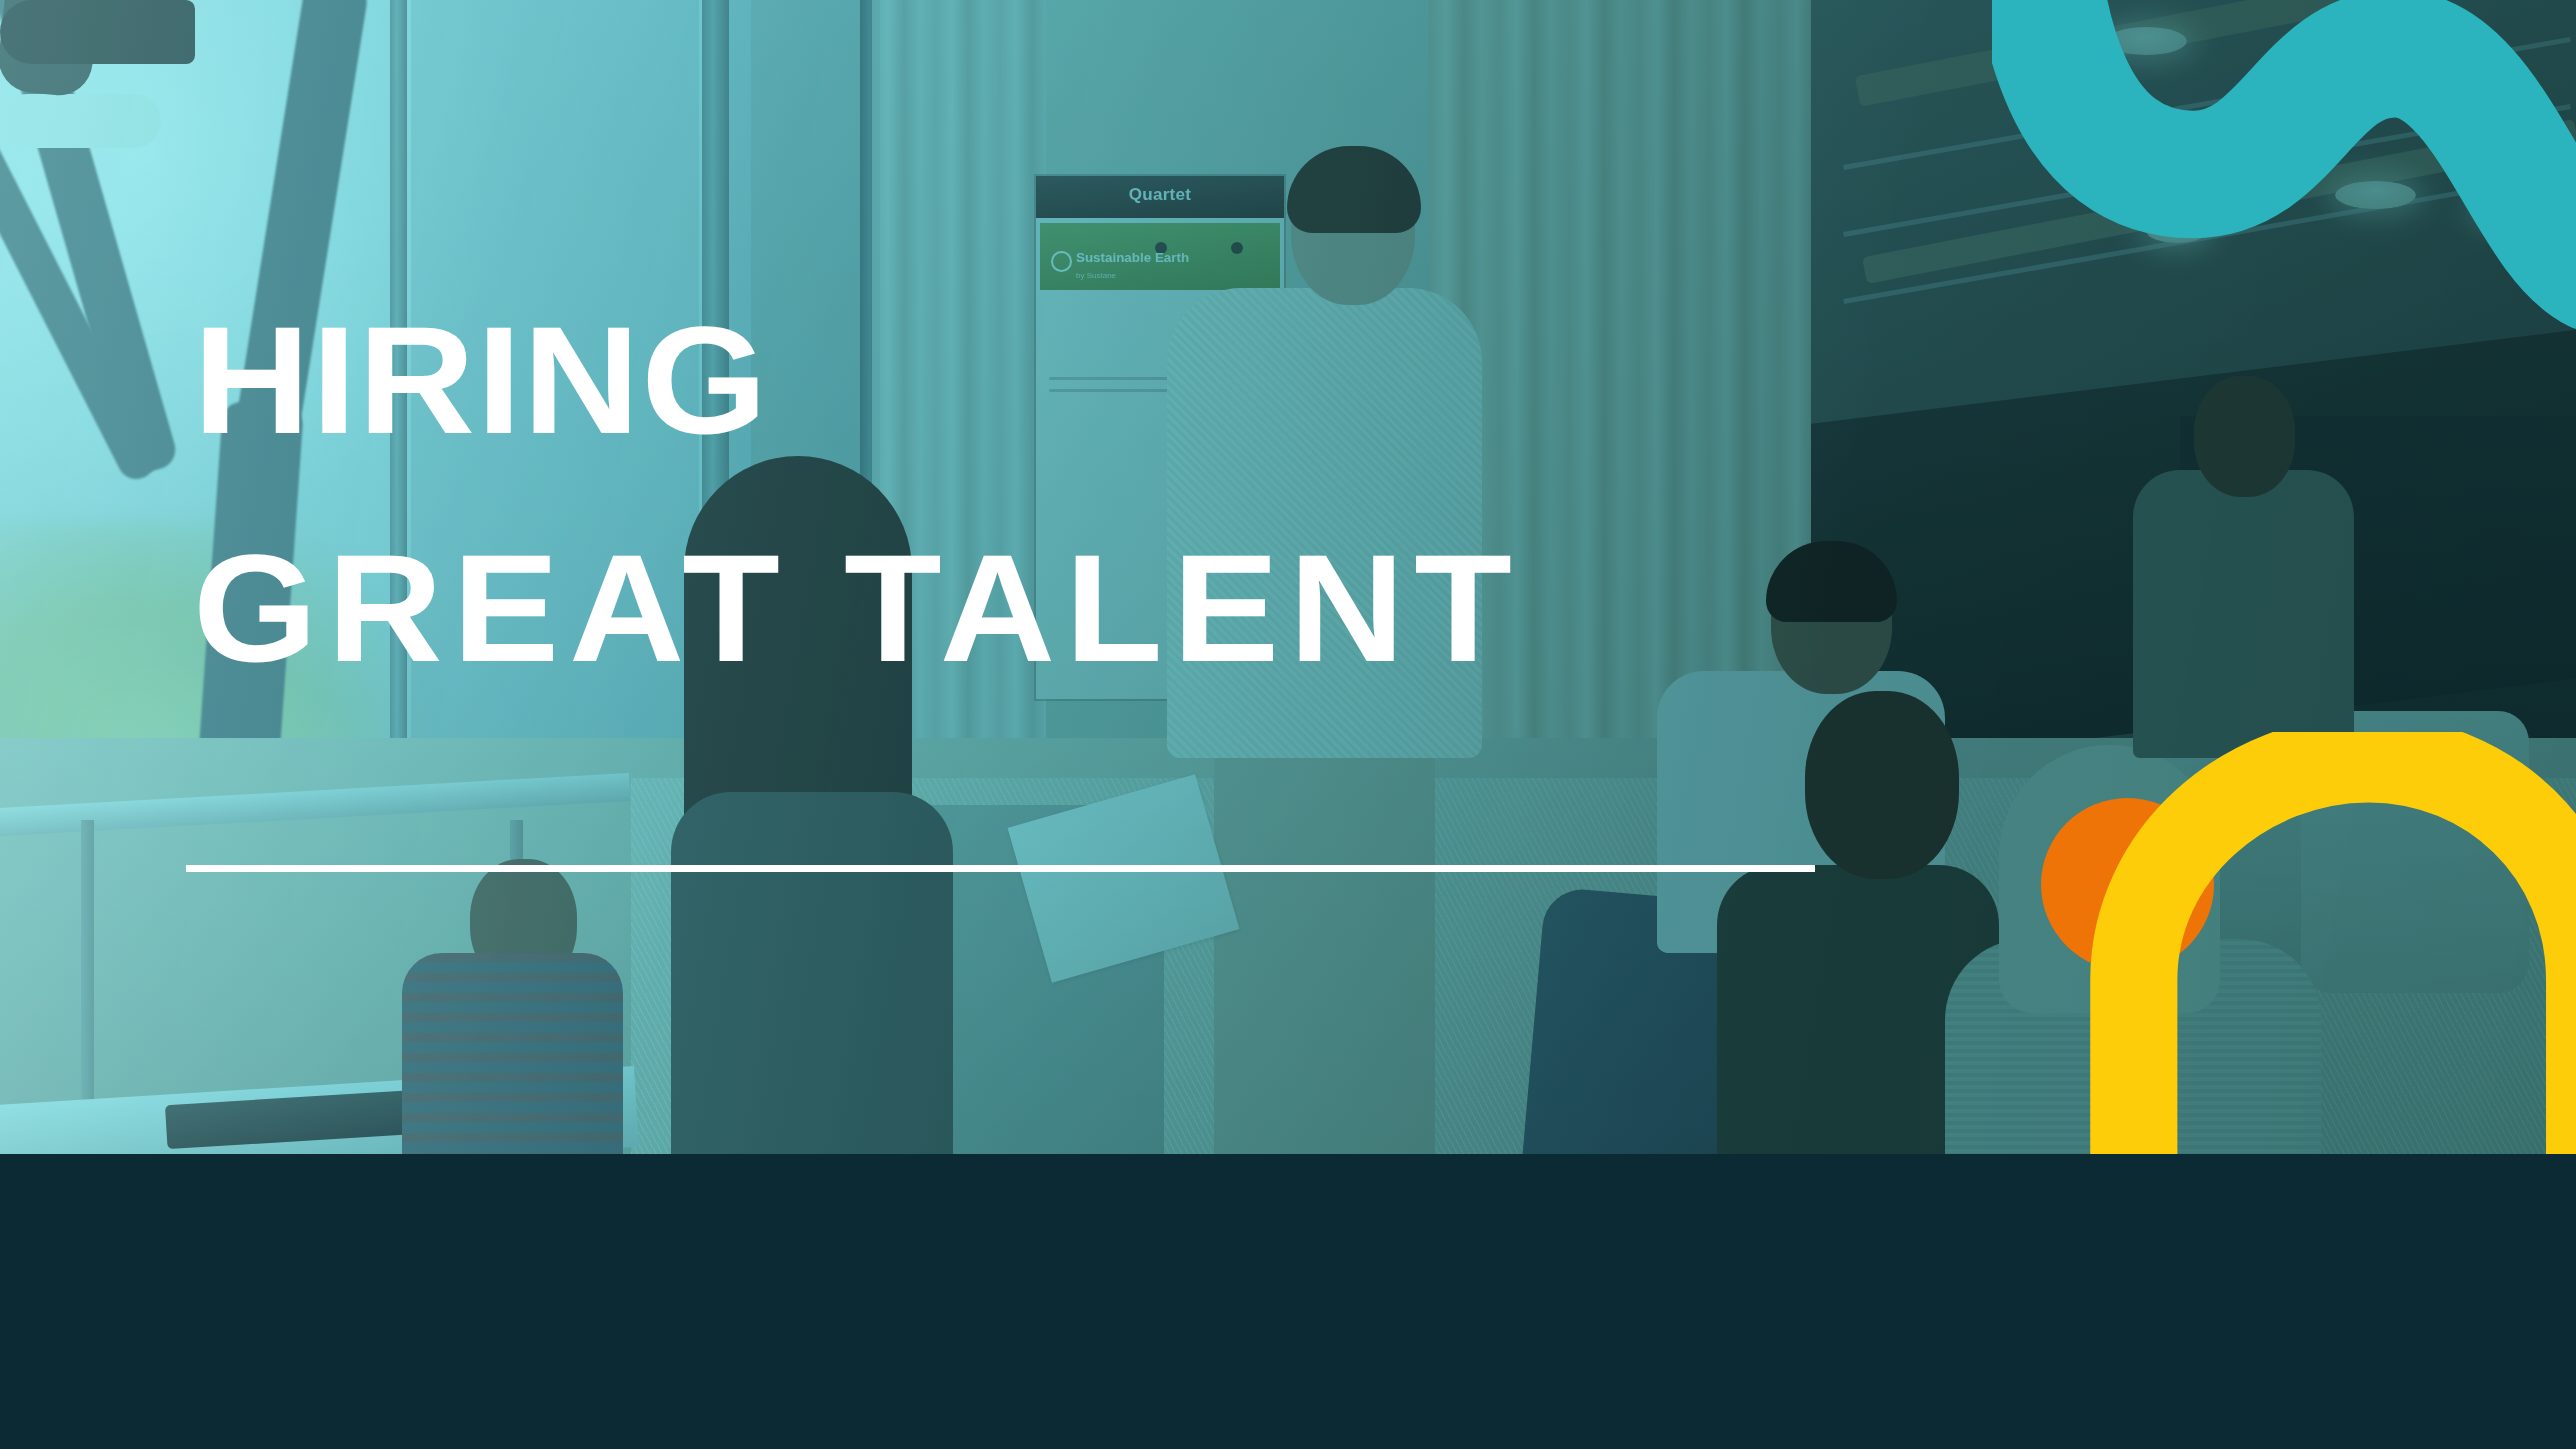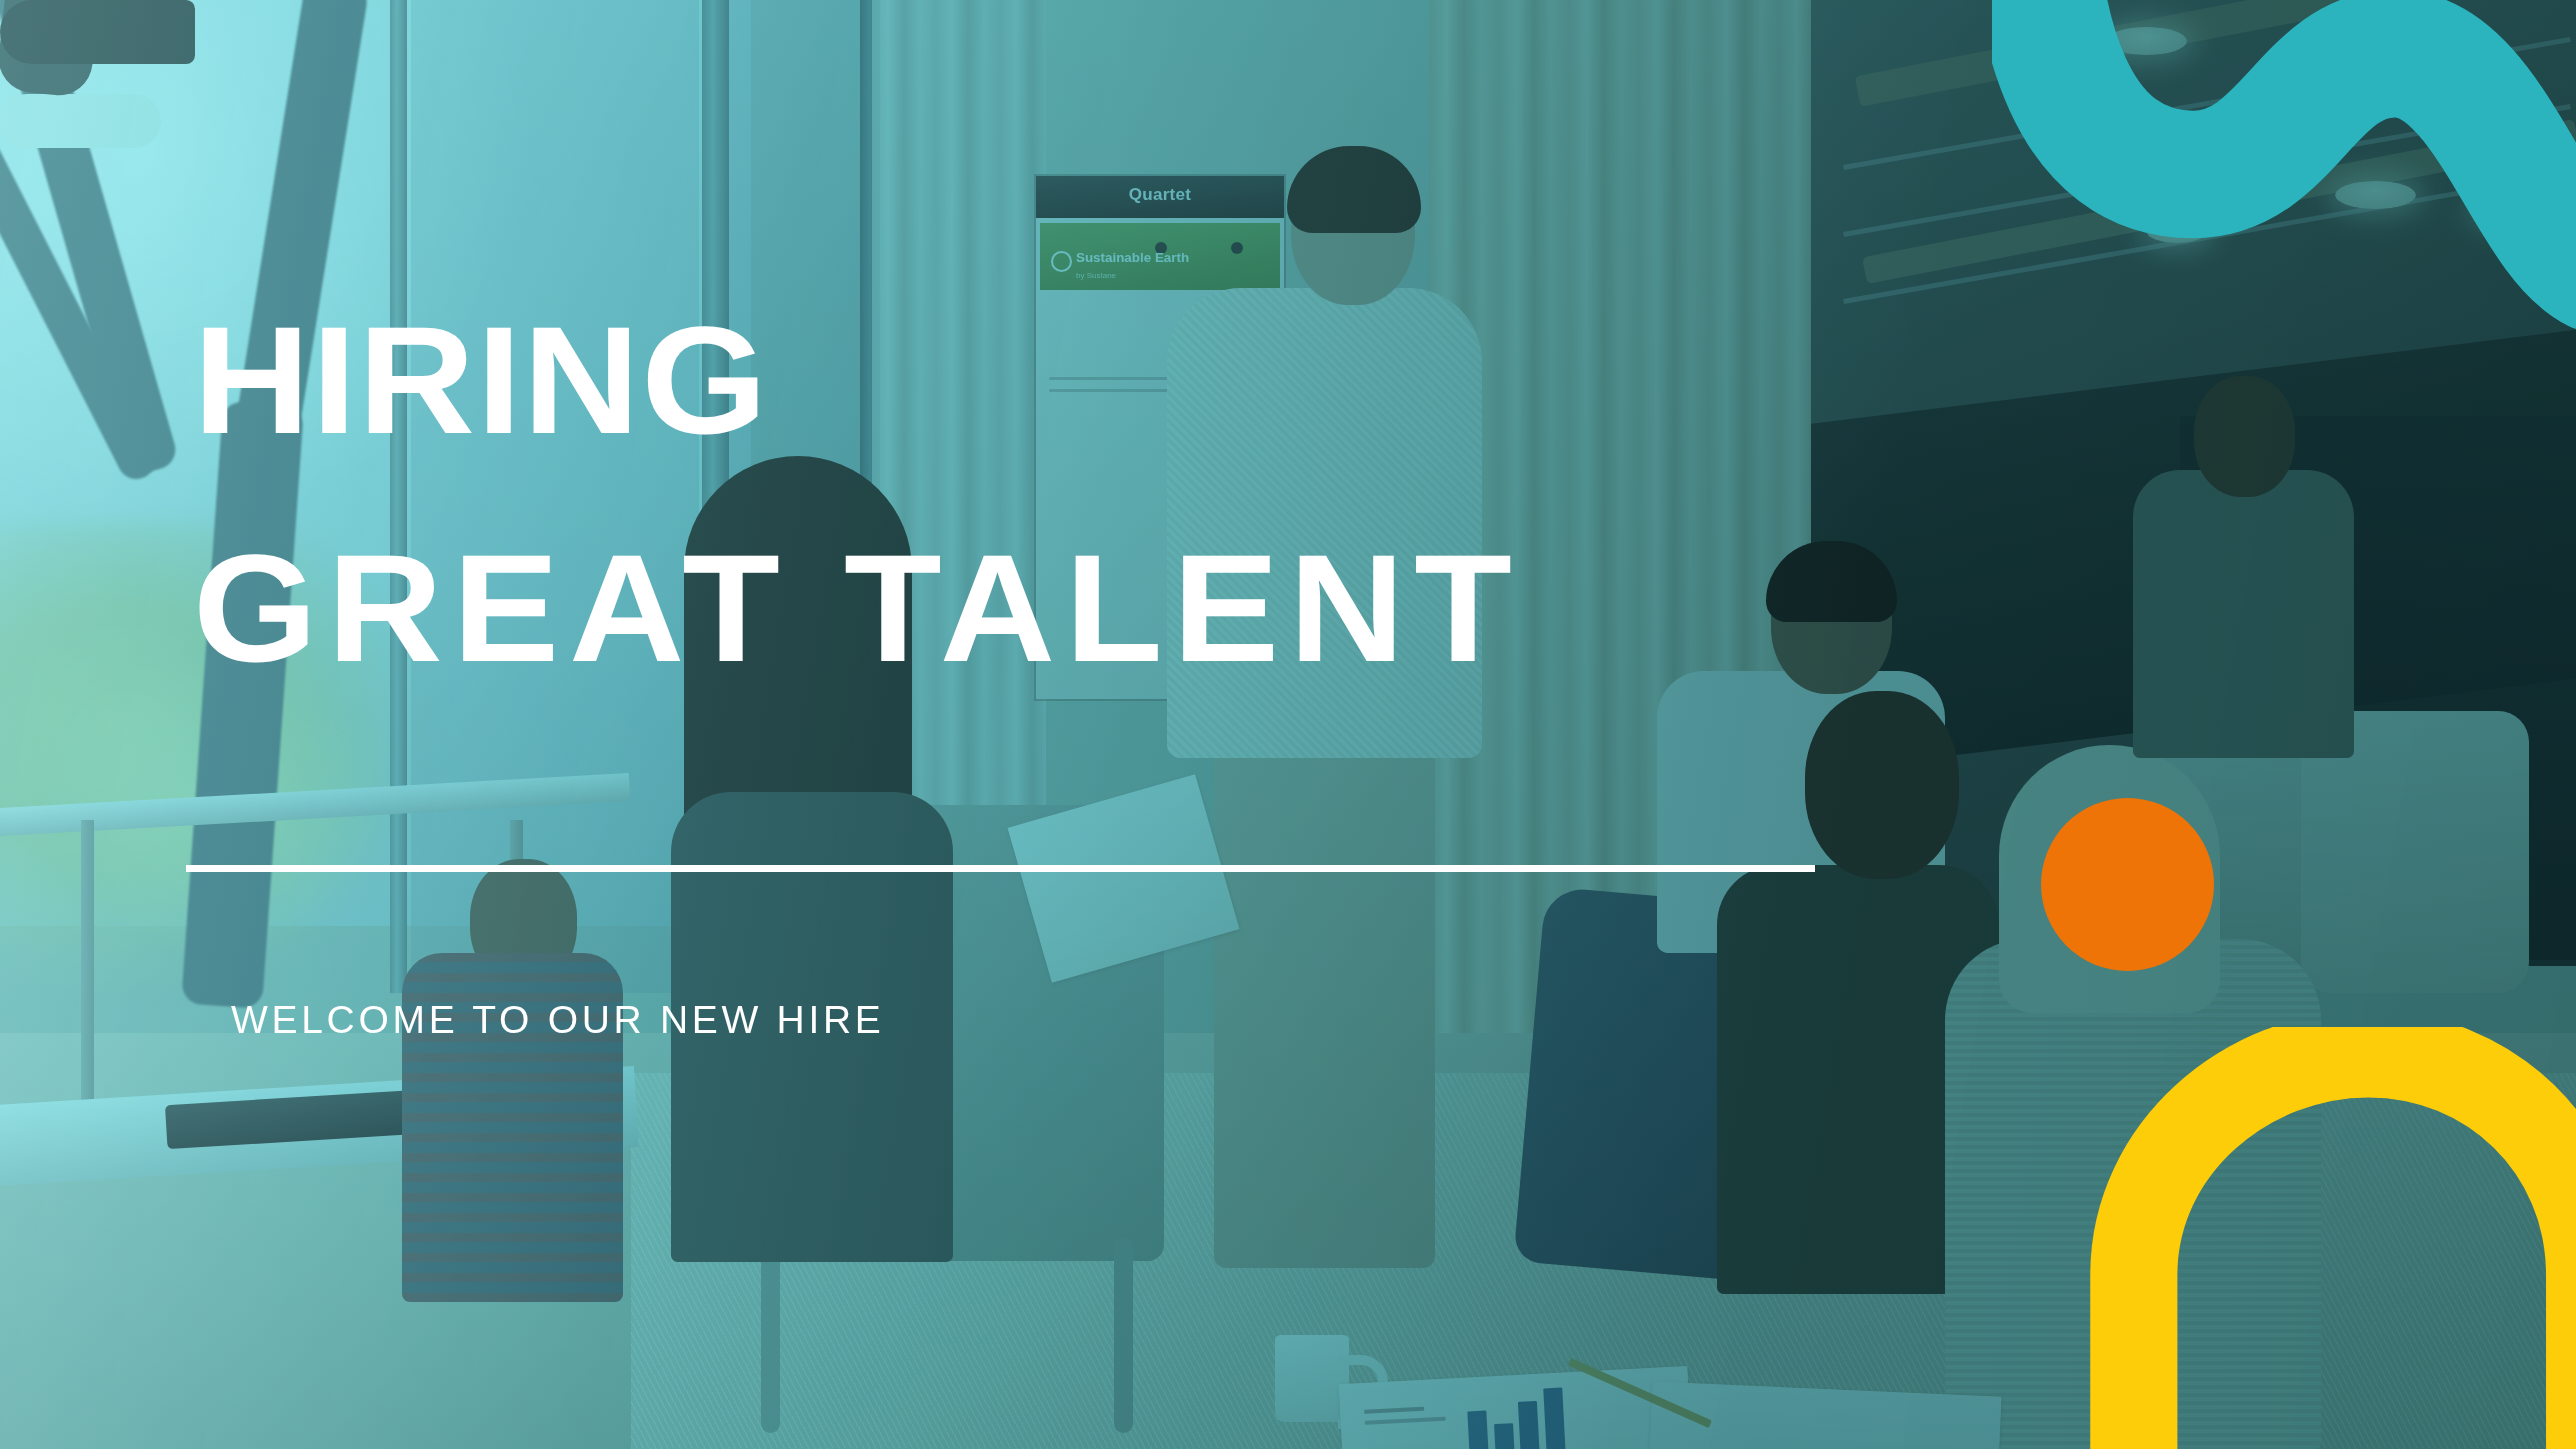--- a/index.html
+++ b/index.html
@@ -3,21 +3,21 @@
 <meta charset="utf-8">
 <style>
   html, body {
     margin: 0;
     padding: 0;
     background: #0b2a33;
   }
   .stage {
     position: relative;
     width: 2576px;
-    height: 1449px;
+    height: 1154px;
     overflow: hidden;
     font-family: "Liberation Sans", sans-serif;
     background: #1d6e78;
   }
 
   
   .photo {
     position: absolute;
     inset: 0;
     overflow: hidden;
@@ -544,17 +544,16 @@
     </svg>
   </div>
 
   <div class="content">
     <div class="title-line1">HIRING</div>
 
     <div class="title-line2">GREAT TALENT</div>
 
     <div class="rule"></div>
 
-    <div class="subtitle">WELCOME TO OUR NEW HIRE</div>
   </div>
 
 </div>
 
 
 </body></html>

